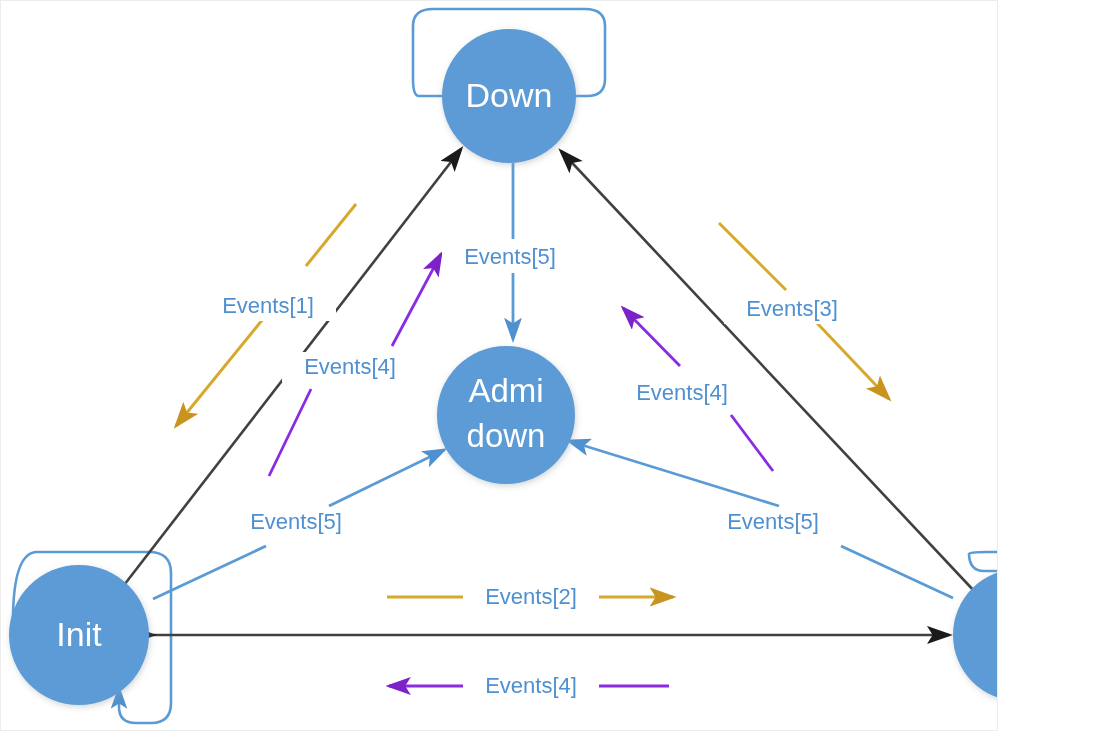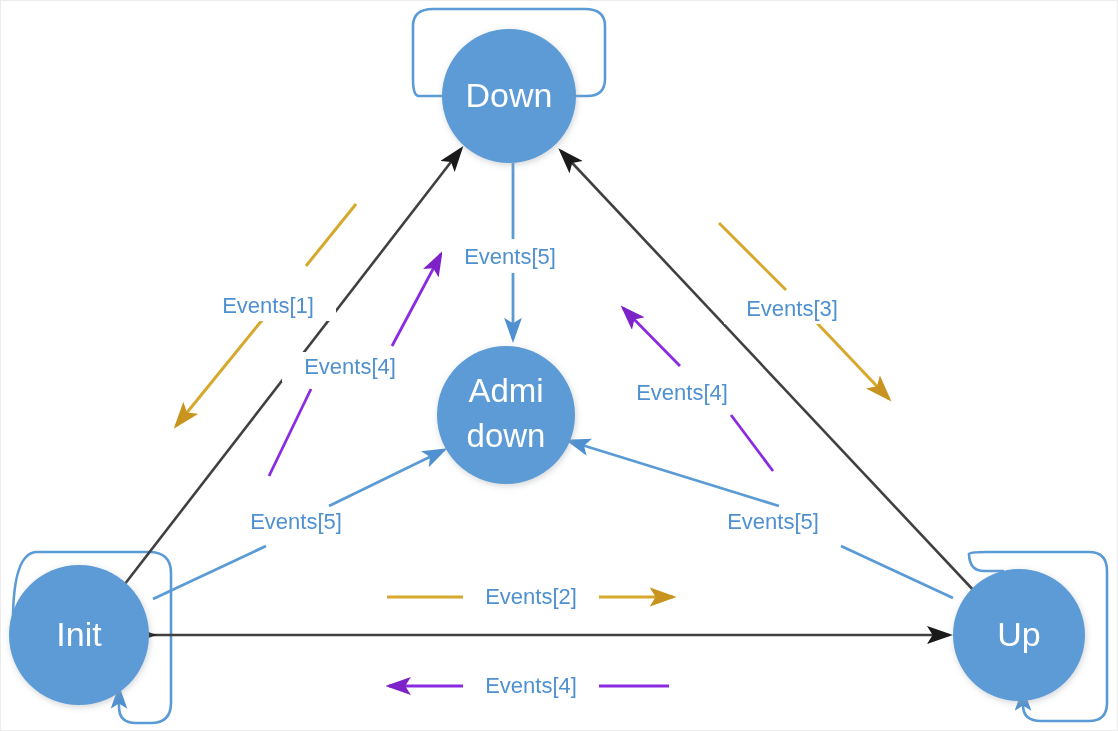--- a/index.html
+++ b/index.html
@@ -3,21 +3,21 @@
 <meta charset="utf-8">
 <style>
   html, body {
     margin: 0;
     padding: 0;
     background: #ffffff;
     font-family: "Liberation Sans", sans-serif;
   }
   #canvas {
     position: relative;
-    width: 1118px;
+    width: 998px;
     height: 731px;
     background: #ffffff;
     border: 1px solid #ececed;
     box-sizing: border-box;
     overflow: hidden;
   }
   #diagram-svg {
     position: absolute;
     left: 0;
     top: 0;

